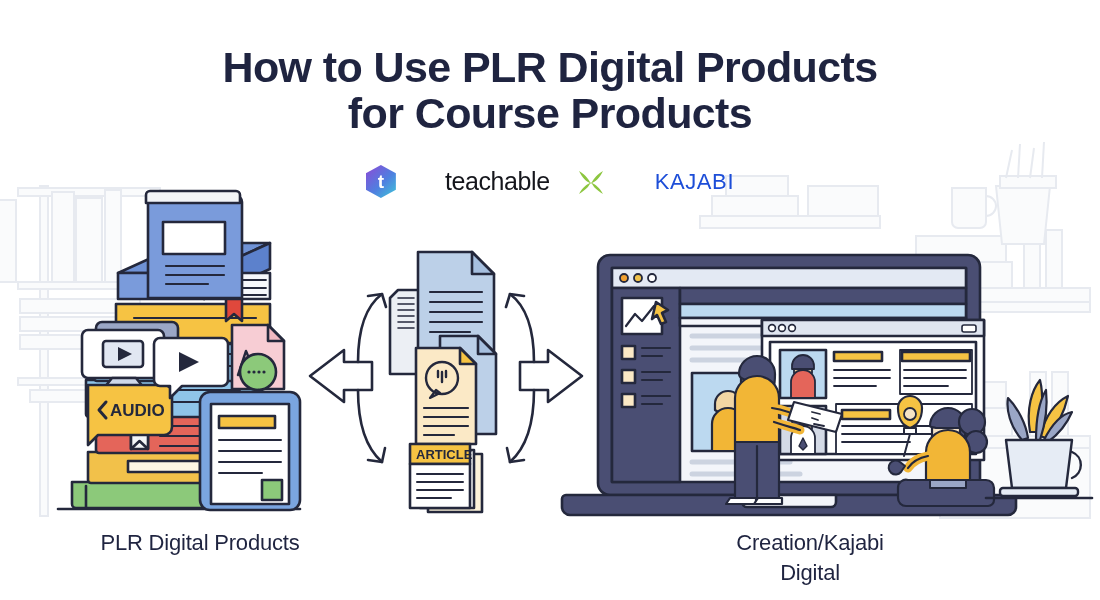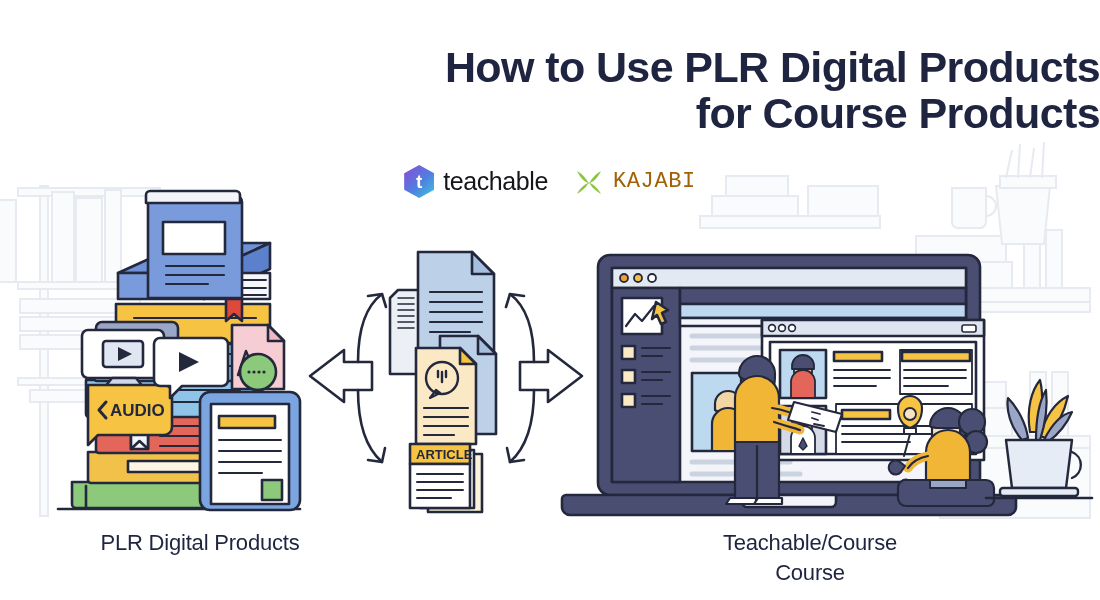--- a/index.html
+++ b/index.html
@@ -6,21 +6,21 @@
   body{
     width:1100px;height:600px;
     background:#ffffff;
     font-family:"Liberation Sans", sans-serif;
     overflow:hidden;
     position:relative;
   }
   #stage{position:relative;width:1100px;height:600px;background:#fff;}
 
   .title-block{
-    position:absolute;left:0;top:44px;width:1100px;text-align:right;
+    position:absolute;left:0;top:44px;width:1100px;text-align:center;
     pointer-events:none;
   }
   .title-line{
     display:block;
     font-family:"Liberation Sans", sans-serif;
     font-weight:bold;
     font-size:43px;
     line-height:46px;
     letter-spacing:-0.6px;
     color:#1f2440;
@@ -38,23 +38,24 @@
     clip-path:polygon(50% 0%,100% 25%,100% 75%,50% 100%,0% 75%,0% 25%);
   }
   .hexlogo .tt{
     position:absolute;inset:0;display:flex;align-items:center;justify-content:center;
     color:#fff;font-weight:bold;font-size:19px;line-height:19px;font-family:"Liberation Sans",sans-serif;
     padding-bottom:1px;
   }
   .logo-word{
     font-size:25px;color:#15161c;font-weight:normal;letter-spacing:-0.4px;
     font-family:"Liberation Sans",sans-serif;
+    margin-left:40px;
   }
   .kajabi-x{width:30px;height:28px;}
-  .logo-word.kajabi{font-size:22px;letter-spacing:0.6px;color:#a16207;font-family:Liberation Mono, monospace;}
+  .logo-word.kajabi{font-size:22px;letter-spacing:0.6px;color:#1d4ed8;}
 
   .caption{
     position:absolute;text-align:center;font-weight:normal;
     color:#1f2440;font-size:22px;line-height:30px;letter-spacing:-0.2px;
   }
   #cap-left{left:40px;top:528px;width:320px;}
   #cap-right{left:640px;top:528px;width:340px;}
 
   svg.art{position:absolute;left:0;top:0;}
 </style>
@@ -449,17 +450,17 @@
         <rect x="1000" y="488" width="78" height="8" rx="3" fill="#e6ecf5" stroke-width="2.4"></rect>
         <line x1="986" y1="498" x2="1092" y2="498" stroke-width="2.6"></line>
       </g>
     </g>
   </svg>
 
   <div class="caption" id="cap-left">
     <span>PLR Digital Products</span>
   </div>
   <div class="caption" id="cap-right">
-    <span>Teachable/Course</span><br>
-    <span>Course</span>
+    <span>Creation/Kajabi</span><br>
+    <span>Digital</span>
   </div>
 
 </div>
 
 </body></html>

